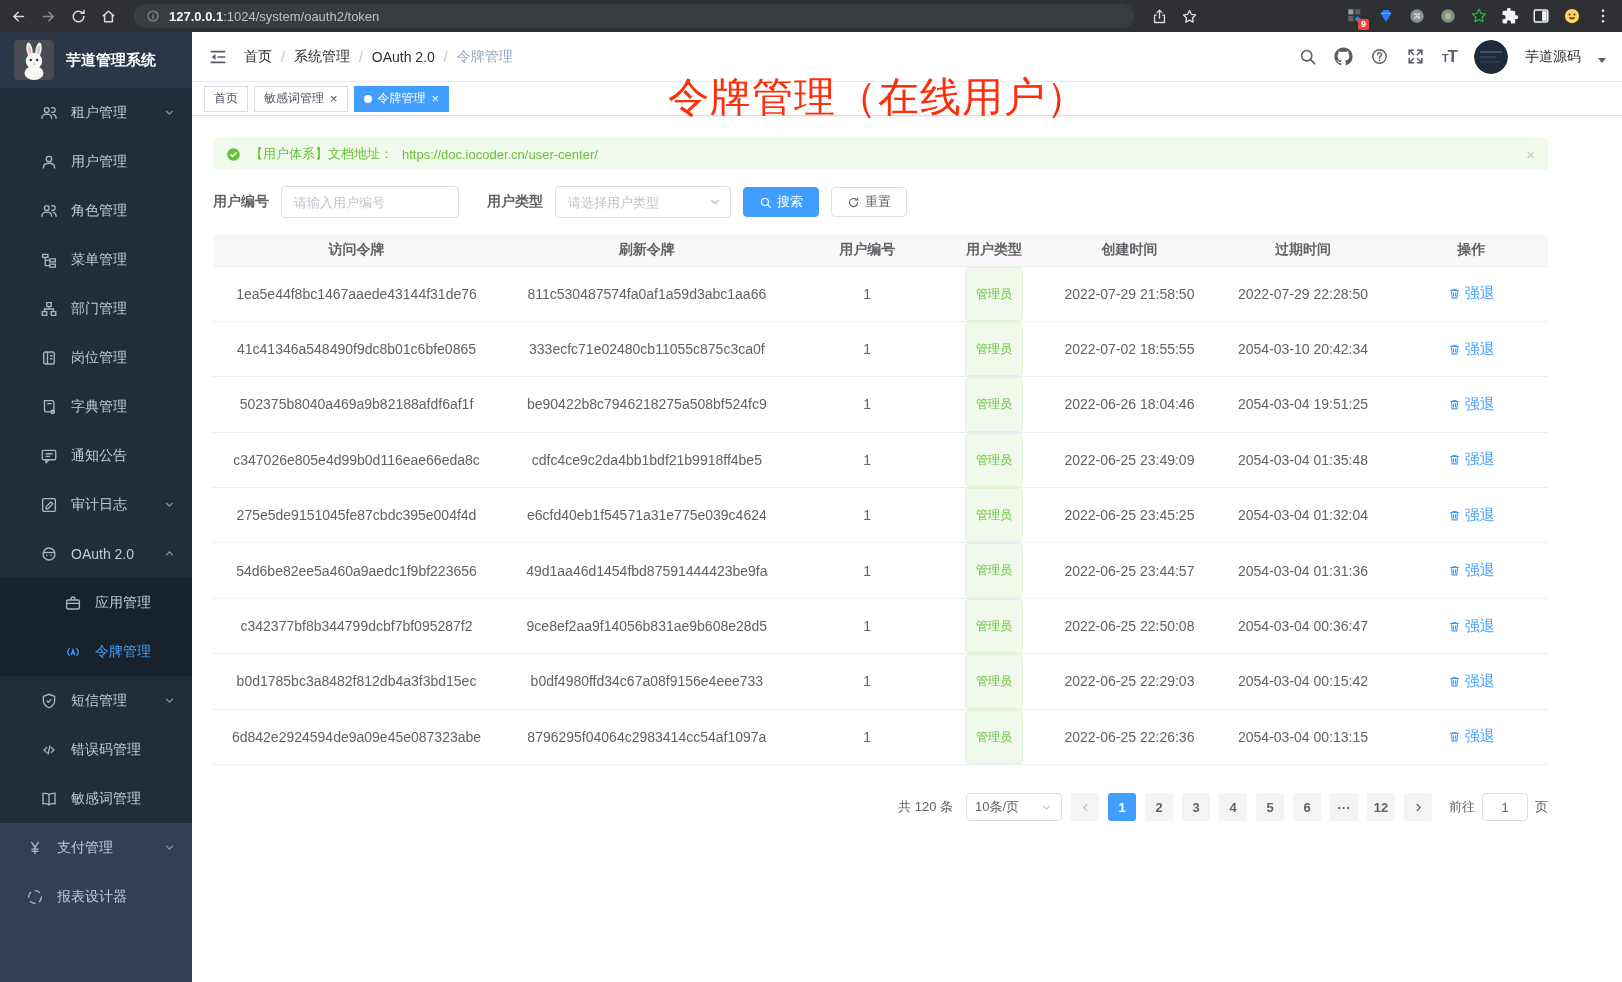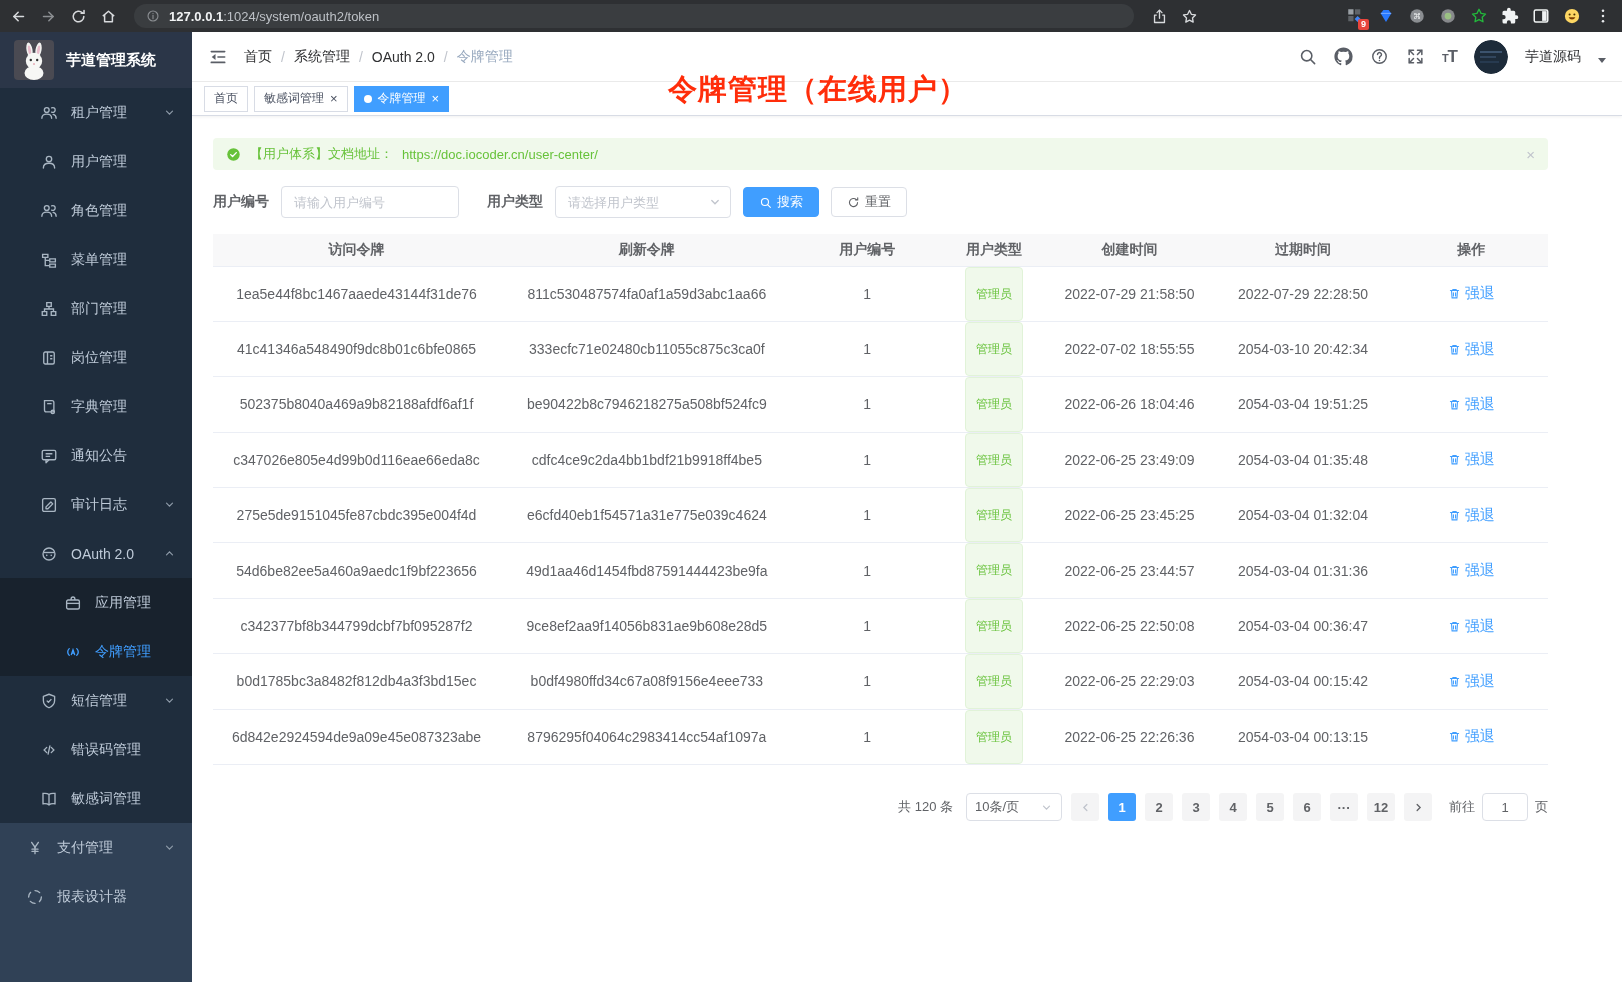--- a/index.html
+++ b/index.html
@@ -50,21 +50,21 @@
   .avatar { width:34px; height:34px; border-radius:50%; overflow:hidden; cursor:pointer; flex:0 0 auto; }
   .username { font-size:14px; color:#303133; cursor:pointer; }
   .caret-down { width:0; height:0; border-left:4px solid transparent; border-right:4px solid transparent; border-top:5px solid #5a5e66; margin-top:8px; cursor:pointer; }
 
   .tags-bar { height:34px; display:flex; align-items:center; gap:6px; padding:0 12px; background:#fff; border-bottom:1px solid #d8dce5; box-shadow:0 1px 3px rgba(0,0,0,.06); }
   .tag { height:26px; border:1px solid #d8dce5; background:#fff; color:#495060; font-size:12px; display:inline-flex; align-items:center; gap:6px; padding:0 9px; cursor:pointer; }
   .tag .tclose { font-size:13px; line-height:1; color:inherit; }
   .tag.active { background:#409eff; border-color:#409eff; color:#fff; }
   .tag .dot { width:8px; height:8px; border-radius:50%; background:#fff; }
 
-  .annotation { position:absolute; top:38px; left:476px; font-size:29px; font-weight:700; color:#ff2d0a; z-index:9; letter-spacing:1px; white-space:nowrap; }
+  .annotation { position:absolute; top:38px; left:476px; font-size:41px; font-weight:400; color:#ff2d0a; z-index:9; letter-spacing:1px; white-space:nowrap; }
 
   
   .content { flex:1; padding:22px 74px 0 21px; position:relative; }
   .alert { height:30px; background:#f0f9eb; border-radius:4px; display:flex; align-items:center; gap:9px; padding:16px 13px; font-size:13px; color:#67c23a; }
   .alert-check { width:15px; height:15px; flex:0 0 auto; }
   .alert-link { color:#67c23a; text-decoration:none; cursor:pointer; }
   .alert-close { margin-left:auto; color:#c0c4cc; font-size:15px; cursor:pointer; line-height:1; }
 
   .filter-row { margin-top:16px; display:flex; align-items:center; font-size:14px; }
   .f-label { font-weight:bold; color:#606266; margin-right:12px; white-space:nowrap; }

